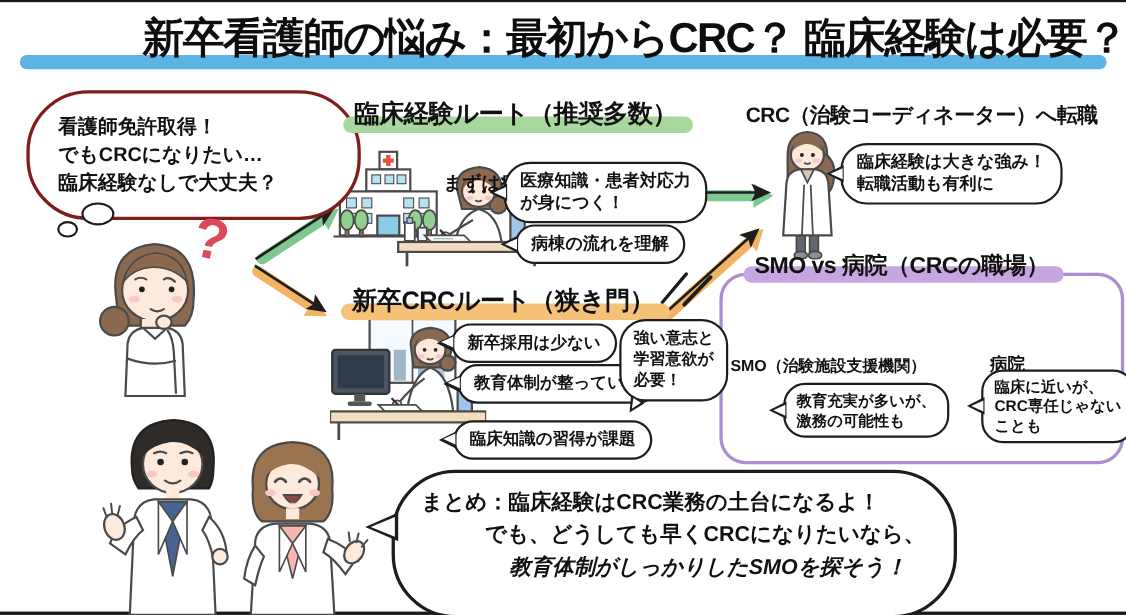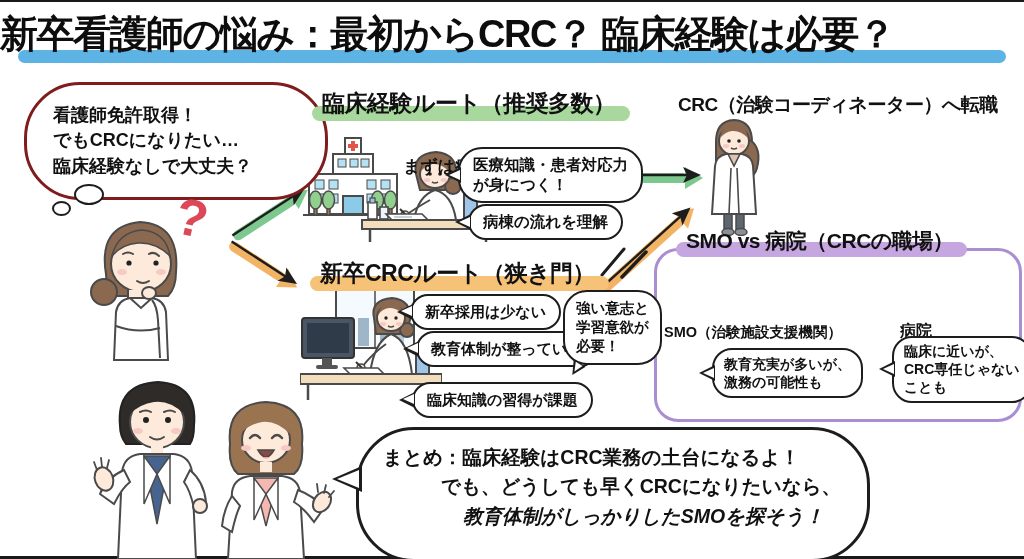--- a/index.html
+++ b/index.html
@@ -2,21 +2,21 @@
 <html><head>
 <meta charset="utf-8">
 <style>
   html,body{margin:0;padding:0;background:#888;}
   .canvas{position:relative;width:1024px;height:559px;background:#ffffff;overflow:hidden;
     font-family:"Liberation Sans","DejaVu Sans",sans-serif;color:#111;}
   .abs{position:absolute;}
   .nw{white-space:nowrap;}
   .edge{background:#191919;}
   
-  .title{top:9px;left:0;width:100%;text-align:left;font-size:38px;font-weight:800;
+  .title{top:9px;left:0;width:100%;text-align:right;font-size:38px;font-weight:800;
     letter-spacing:-1.5px;color:#0d0d0d;z-index:3;}
   .title-underline{top:50px;left:18px;width:988px;height:13px;background:#5db4e4;
     border-radius:7px;z-index:1;}
   
   .hl{position:relative;display:inline-block;z-index:0;padding:0 4px;}
   .hl::before{content:"";position:absolute;left:-6px;right:-10px;bottom:-2px;height:15px;
     border-radius:9px;z-index:-1;}
   .hl-green::before{background:#a8d89e;}
   .hl-orange::before{background:#f6c277;}
   .hl-purple::before{background:#c6a6e0;}
@@ -217,20 +217,25 @@
     <path d="M33,34 q3,2 6,0" stroke="#4a4a4a" stroke-width="1.6" fill="none"></path>
     <rect x="26" y="98" width="8" height="18" fill="#5f6670" stroke="#4a4a4a" stroke-width="1.5"></rect>
     <rect x="38" y="98" width="8" height="18" fill="#5f6670" stroke="#4a4a4a" stroke-width="1.5"></rect>
     <path d="M14,100 L17,52 Q18,42 28,40 L44,40 Q54,42 55,52 L58,100 Z" fill="#fff" stroke="#4a4a4a" stroke-width="2"></path>
     <path d="M30,40 L36,52 L42,40 Z" fill="#d8c6b2" stroke="#4a4a4a" stroke-width="1.6"></path>
     <path d="M33,54 L31,100 M39,54 L41,100" stroke="#4a4a4a" stroke-width="1.6" fill="none"></path>
     <ellipse cx="30" cy="118" rx="6" ry="3.5" fill="#8a8f98" stroke="#4a4a4a" stroke-width="1.5"></ellipse>
     <ellipse cx="43" cy="118" rx="6" ry="3.5" fill="#8a8f98" stroke="#4a4a4a" stroke-width="1.5"></ellipse>
   </svg>
 
+  <div class="bubble" style="left:764px;top:130px;font-size:15.5px;">
+    <span class="tail tail-l"></span>
+    <div class="ln">臨床経験は大きな強み！</div>
+    <div class="ln">転職活動も有利に</div>
+  </div>
 
   <div class="abs h-route nw" style="left:316px;top:258px;">
     <span class="hl hl-orange">新卒CRCルート（狭き門）</span>
   </div>
   <svg class="abs" style="left:598px;top:244px;" width="52" height="36" viewBox="0 0 52 36">
     <path d="M4,31 L26,5" stroke="#1d1d1d" stroke-width="3" stroke-linecap="round"></path>
     <path d="M24,33 L48,8" stroke="#1d1d1d" stroke-width="3.5" stroke-linecap="round"></path>
   </svg>
 
   <svg class="abs" style="left:300px;top:288px;" width="142" height="132" viewBox="0 0 142 132">

